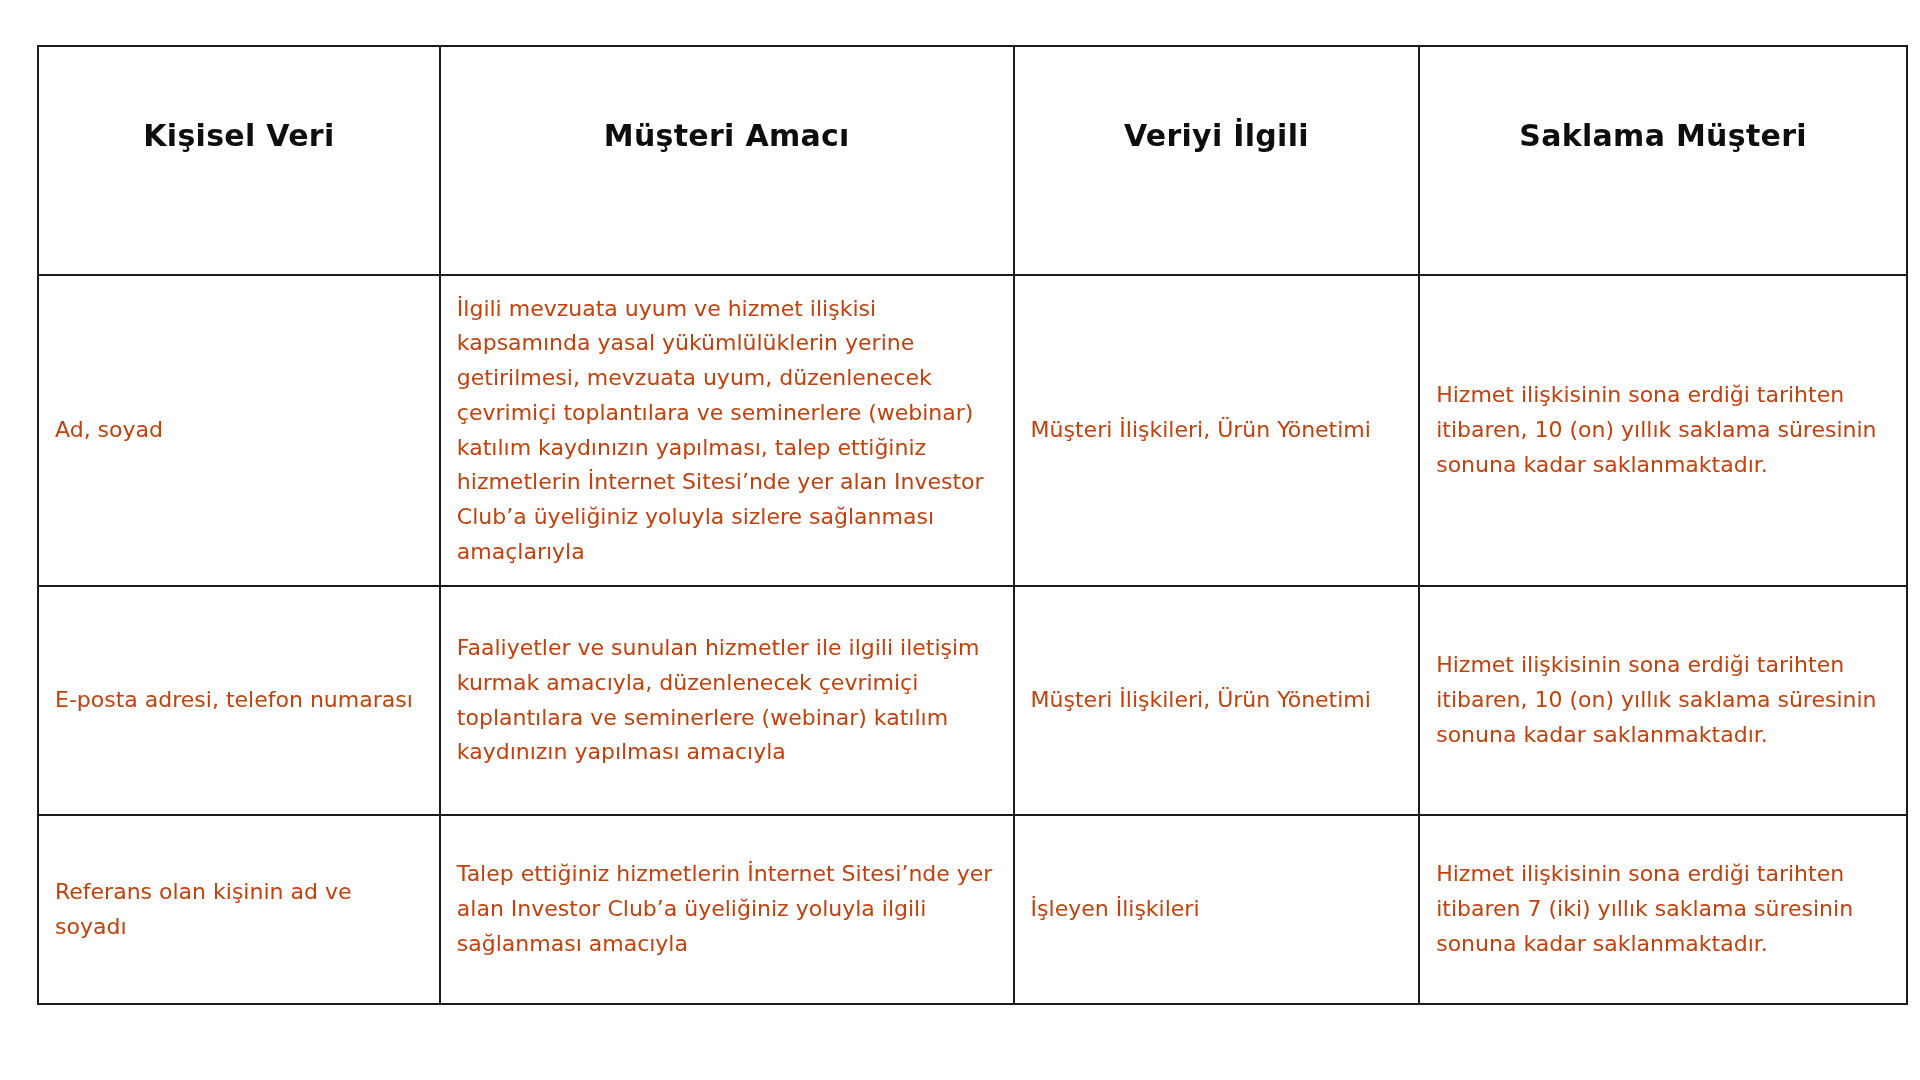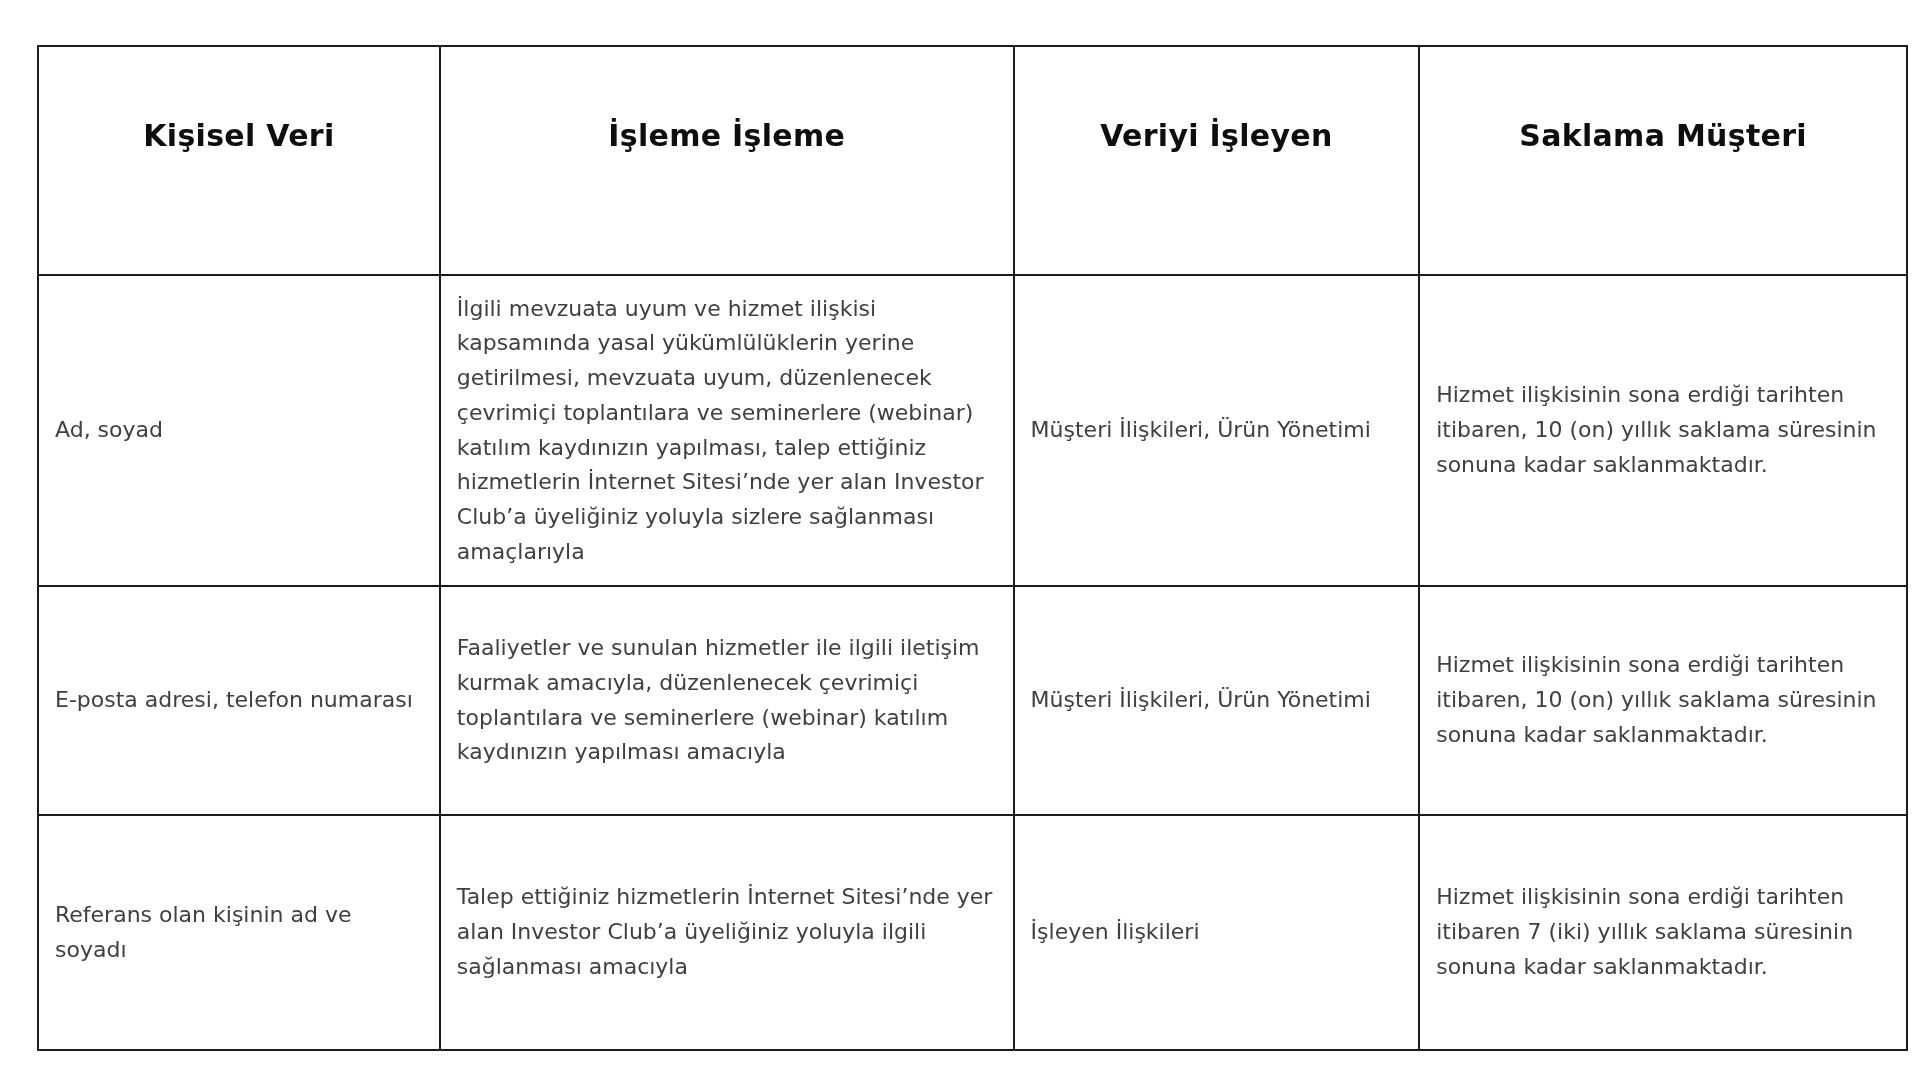--- a/index.html
+++ b/index.html
@@ -43,46 +43,46 @@
     padding: 10px 18px 60px 18px;
     letter-spacing: 0.3px;
     color: #0e0e0e;
   }
   .data-table td {
     font-size: 22px;
     line-height: 1.58;
     font-weight: 400;
     text-align: left;
     padding: 14px 16px;
-    color: #404040;
+    color: #c2410c;
   }
   tr.row-1 { height: 311px; }
   tr.row-2 { height: 229px; }
-  tr.row-3 { height: 235px; }
+  tr.row-3 { height: 189px; }
   col.c1 { width: 21.5%; }
   col.c2 { width: 30.7%; }
   col.c3 { width: 21.7%; }
   col.c4 { width: 26.1%; }
 </style>
 </head>
 <body>
 
 <div class="page">
   <table class="data-table">
     <colgroup>
       <col class="c1">
         <col class="c2">
         <col class="c3">
         <col class="c4">
     </colgroup>
     <thead>
       <tr class="header-row">
         <th>Kişisel Veri</th>
-        <th>İşleme İşleme</th>
-        <th>Veriyi İşleyen</th>
+        <th>Müşteri Amacı</th>
+        <th>Veriyi İlgili</th>
         <th>Saklama Müşteri</th>
       </tr>
     </thead>
     <tbody>
       <tr class="row-1">
         <td>Ad, soyad</td>
         <td>İlgili mevzuata uyum ve hizmet ilişkisi kapsamında yasal yükümlülüklerin yerine getirilmesi, mevzuata uyum, düzenlenecek çevrimiçi toplantılara ve seminerlere (webinar) katılım kaydınızın yapılması, talep ettiğiniz hizmetlerin İnternet Sitesi’nde yer alan Investor Club’a üyeliğiniz yoluyla sizlere sağlanması amaçlarıyla</td>
         <td>Müşteri İlişkileri, Ürün Yönetimi</td>
         <td>Hizmet ilişkisinin sona erdiği tarihten itibaren, 10 (on) yıllık saklama süresinin sonuna kadar saklanmaktadır.</td>
       </tr>

